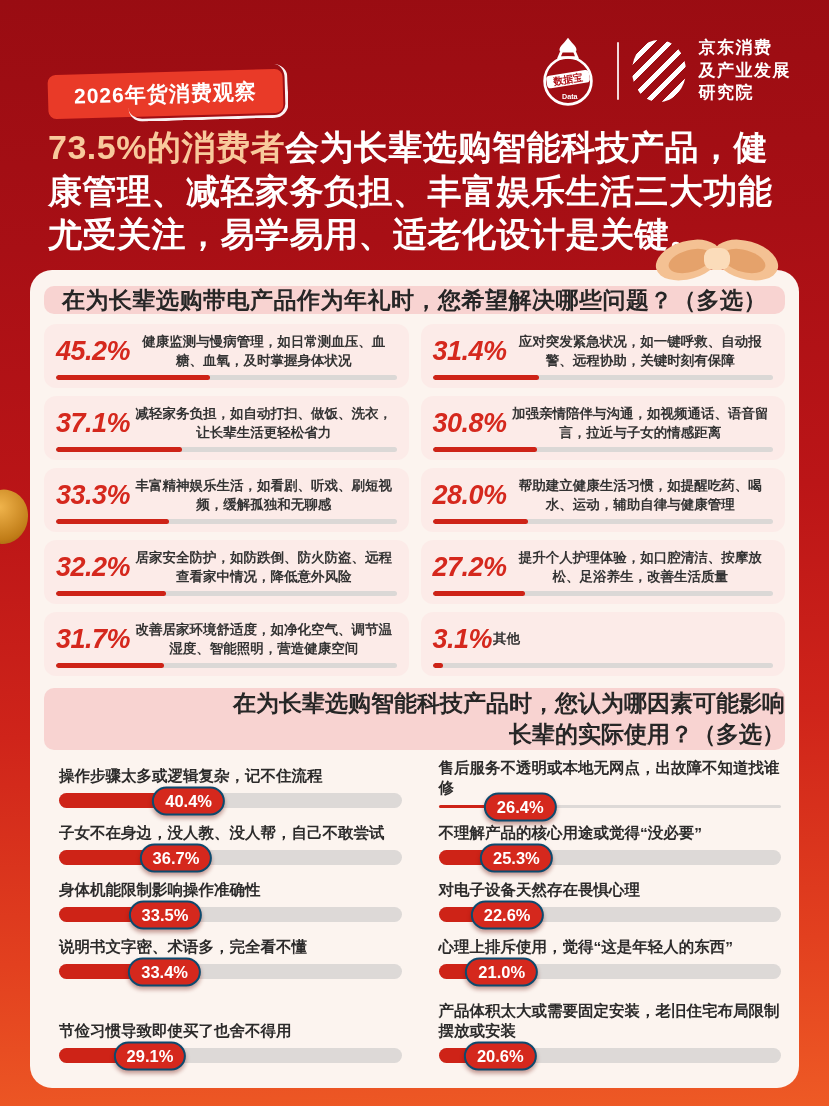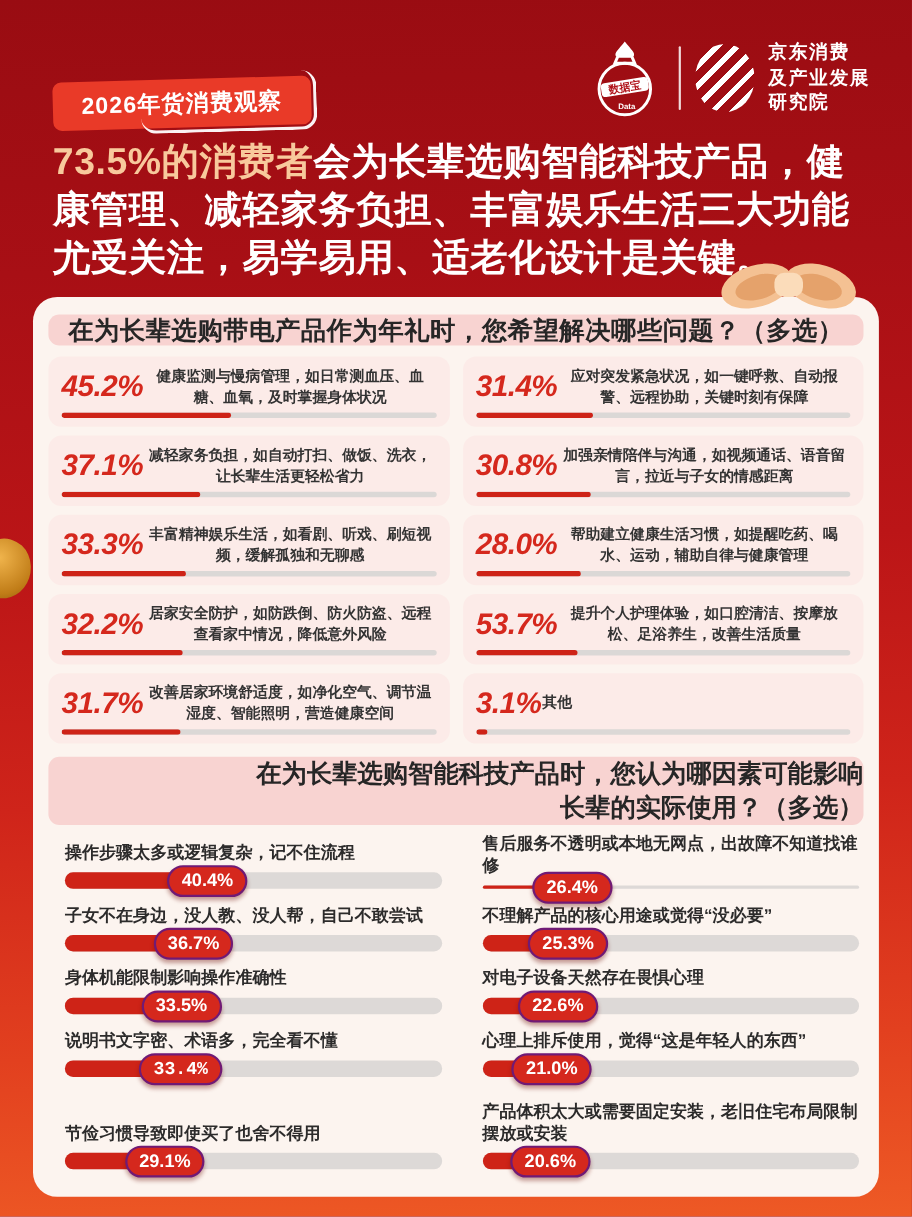--- a/index.html
+++ b/index.html
@@ -92,21 +92,21 @@
     grid-template-rows:repeat(4,57px) 84px;column-gap:26px;
   }
   .factor{display:flex;flex-direction:column;justify-content:flex-end;padding-bottom:7px;margin-left:11px;}
   .f-label{font-size:15.5px;font-weight:700;color:#2c2b2b;line-height:1.3;margin-bottom:7px;}
   .f-bar{position:relative;height:15px;background:#ddd9d7;border-radius:8px;}
   .f-fill{position:absolute;left:0;top:0;bottom:0;background:#ce2317;border-radius:8px 0 0 8px;width:0;}
   .f-pill{
     position:absolute;top:50%;left:0;transform:translate(-62%,-50%);
     background:#d5281d;color:#fff;font-weight:800;font-size:16.5px;
     padding:3px 11px;border-radius:15px;white-space:nowrap;
-    border:2px solid #701a75;
+    border:2px solid #0c4a6e;
     box-shadow:0 3px 4px rgba(110,15,8,.4);
   }
   svg{display:block;}
 </style>
 </head>
 <body>
 
 <div class="poster">
 
   <div class="badge">
@@ -213,21 +213,21 @@
         <div class="stat-row">
             <span class="pct">32.2%</span>
             <span class="desc">居家安全防护，如防跌倒、防火防盗、远程查看家中情况，降低意外风险</span>
           </div>
         <div class="mini-bar">
             <div class="mini-fill" style="width: 32.2%;"></div>
           </div>
       </div>
       <div class="stat-card">
         <div class="stat-row">
-            <span class="pct">53.7%</span>
+            <span class="pct">27.2%</span>
             <span class="desc">提升个人护理体验，如口腔清洁、按摩放松、足浴养生，改善生活质量</span>
           </div>
         <div class="mini-bar">
             <div class="mini-fill" style="width: 27.2%;"></div>
           </div>
       </div>
       <div class="stat-card">
         <div class="stat-row">
             <span class="pct">31.7%</span>
             <span class="desc">改善居家环境舒适度，如净化空气、调节温湿度、智能照明，营造健康空间</span>
@@ -292,21 +292,21 @@
         <div class="f-label">对电子设备天然存在畏惧心理</div>
         <div class="f-bar">
             <div class="f-fill" style="width: 22.6%;"></div>
             <div class="f-pill" style="left: 22.6%;">22.6%</div>
           </div>
       </div>
       <div class="factor">
         <div class="f-label">说明书文字密、术语多，完全看不懂</div>
         <div class="f-bar">
             <div class="f-fill" style="width: 33.4%;"></div>
-            <div class="f-pill" style="left: 33.4%; font-family: Liberation Mono, monospace;">33.4%</div>
+            <div class="f-pill" style="left: 33.4%;">33.4%</div>
           </div>
       </div>
       <div class="factor">
         <div class="f-label">心理上排斥使用，觉得“这是年轻人的东西”</div>
         <div class="f-bar">
             <div class="f-fill" style="width: 21%;"></div>
             <div class="f-pill" style="left: 21%;">21.0%</div>
           </div>
       </div>
       <div class="factor">

